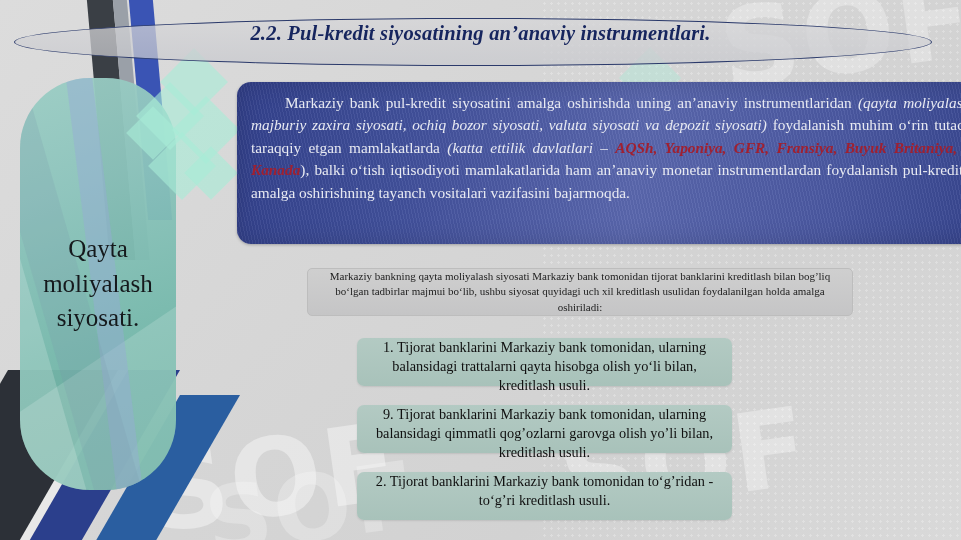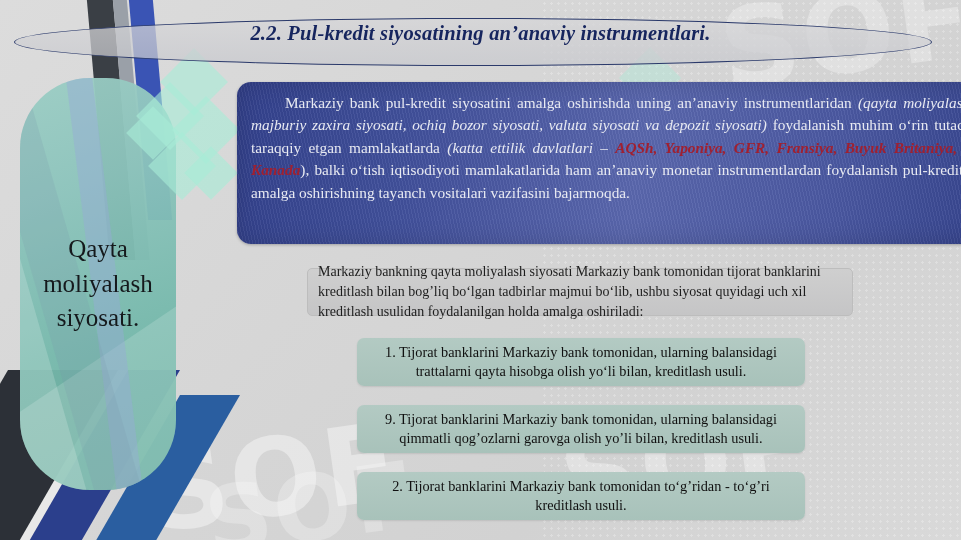--- a/index.html
+++ b/index.html
@@ -221,36 +221,35 @@
     border-radius: 5px;
     background: linear-gradient(180deg, #cfcfcf 0%, #c5c5c6 100%);
     border: 1px solid #bdbdbd;
     display: flex;
     align-items: center;
     justify-content: center;
     padding: 0 10px;
     box-sizing: border-box;
   }
   .info-box-text {
-    text-align: left;
-    font-family: "Liberation Serif", serif;
-    font-size: 14px;
+    text-align: center;
+    font-family: "Liberation Serif", serif;
+    font-size: 11px;
     line-height: 1.42;
     color: #1d1d1d;
   }
 
   
   .item-box {
     position: absolute;
     left: 357px;
-    width: 448px; height: 48px;
+    width: 375px; height: 48px;
     border-radius: 7px;
     background: linear-gradient(180deg, #b3cac3 0%, #a8c2ba 100%);
     display: flex;
-    align-items: center;
     justify-content: center;
     padding: 0 16px;
     box-sizing: border-box;
     box-shadow: 0 1px 2px rgba(0,0,0,.10);
   }
   .item-1 { top: 338px; }
   .item-2 { top: 405px; }
   .item-3 { top: 472px; }
   .item-text {
     text-align: center;

